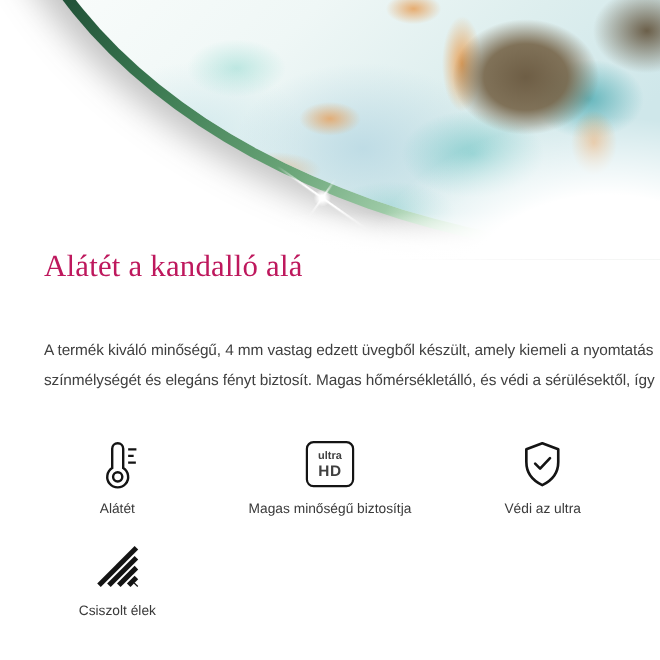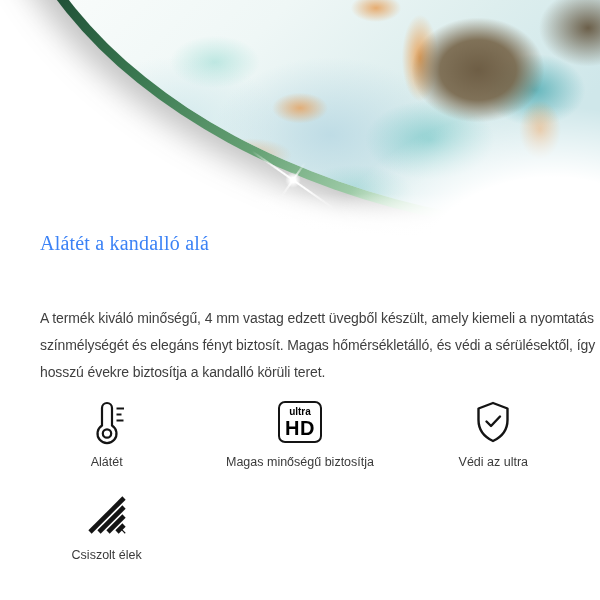--- a/index.html
+++ b/index.html
@@ -63,45 +63,45 @@
     position:absolute; inset:0;
     background:
       radial-gradient(55% 100% at 92% 115%, #fff 40%, rgba(255,255,255,0) 70%),
       linear-gradient(to bottom, rgba(255,255,255,0) 82%, rgba(255,255,255,.9) 95%, #fff 100%);
   }
 
   
   .headline {
     position:absolute; left:40px; top:226px;
     font-family:"Liberation Serif","DejaVu Serif",serif;
-    font-weight:400; font-size:20px; line-height:34px; color:#3b82f6; letter-spacing:.2px;text-align:center;
+    font-weight:400; font-size:28px; line-height:34px; color:#be185d; letter-spacing:.2px;text-align:center;
   }
   .desc {
     position:absolute; left:40px; top:305px;
     font-size:14px; line-height:27px; color:#3f3f3f; letter-spacing:-.1px; white-space:nowrap;
   }
 
   
   .features {
     position:absolute; left:10px; top:398px; width:580px;
     display:grid; grid-template-columns:repeat(3,1fr); row-gap:22px;
   }
   .feature { display:flex; flex-direction:column; align-items:center; }
   .icon-box { height:48px; display:flex; align-items:center; justify-content:center; }
   .feature-label { margin-top:9px; font-size:12.5px; color:#3a3a3a; }
 
   .icon-svg { display:block; }
 
   .uhd {
     width:44px; height:42px; border:2.5px solid #141414; border-radius:7px;
     display:flex; flex-direction:column; align-items:center; justify-content:center;
-    color:#000000; line-height:1; background:#fff;
+    color:#404040; line-height:1; background:#fff;
   }
   .uhd .t { font-size:10px; font-weight:700; }
-  .uhd .b { font-size:20px; font-weight:800; margin-top:1px; letter-spacing:.5px; }
+  .uhd .b { font-size:14px; font-weight:800; margin-top:1px; letter-spacing:.5px; }
 </style>
 </head>
 <body>
 
 <div class="page">
 
   <div class="hero">
     <div class="plate-shadow"></div>
     <div class="plate-rim"></div>
     <div class="plate-face"></div>
@@ -113,21 +113,20 @@
     <div class="hero-fade"></div>
   </div>
 
   <h1 class="headline">
     <div>Alátét a kandalló alá</div>
   </h1>
 
   <div class="desc">
     <div>A termék kiváló minőségű, 4 mm vastag edzett üvegből készült, amely kiemeli a nyomtatás</div>
     <div>színmélységét és elegáns fényt biztosít. Magas hőmérsékletálló, és védi a sérülésektől, így</div>
-    <div>hosszú évekre biztosítja a kandalló körüli teret.</div>
   </div>
 
   <div class="features">
 
     <div class="feature">
       <div class="icon-box">
         <svg class="icon-svg" width="46" height="46" viewBox="0 0 44 46" fill="none">
           <path d="M22 4 c2.8 0 5 2.2 5 5 v17.5 a9.5 9.5 0 1 1 -10 0 V9 c0 -2.8 2.2 -5 5 -5 z" stroke="#141414" stroke-width="2.2"></path>
           <circle cx="22" cy="34.5" r="4.2" stroke="#141414" stroke-width="2.2"></circle>
           <path d="M31.5 9.5 h7.5" stroke="#141414" stroke-width="2"></path>

